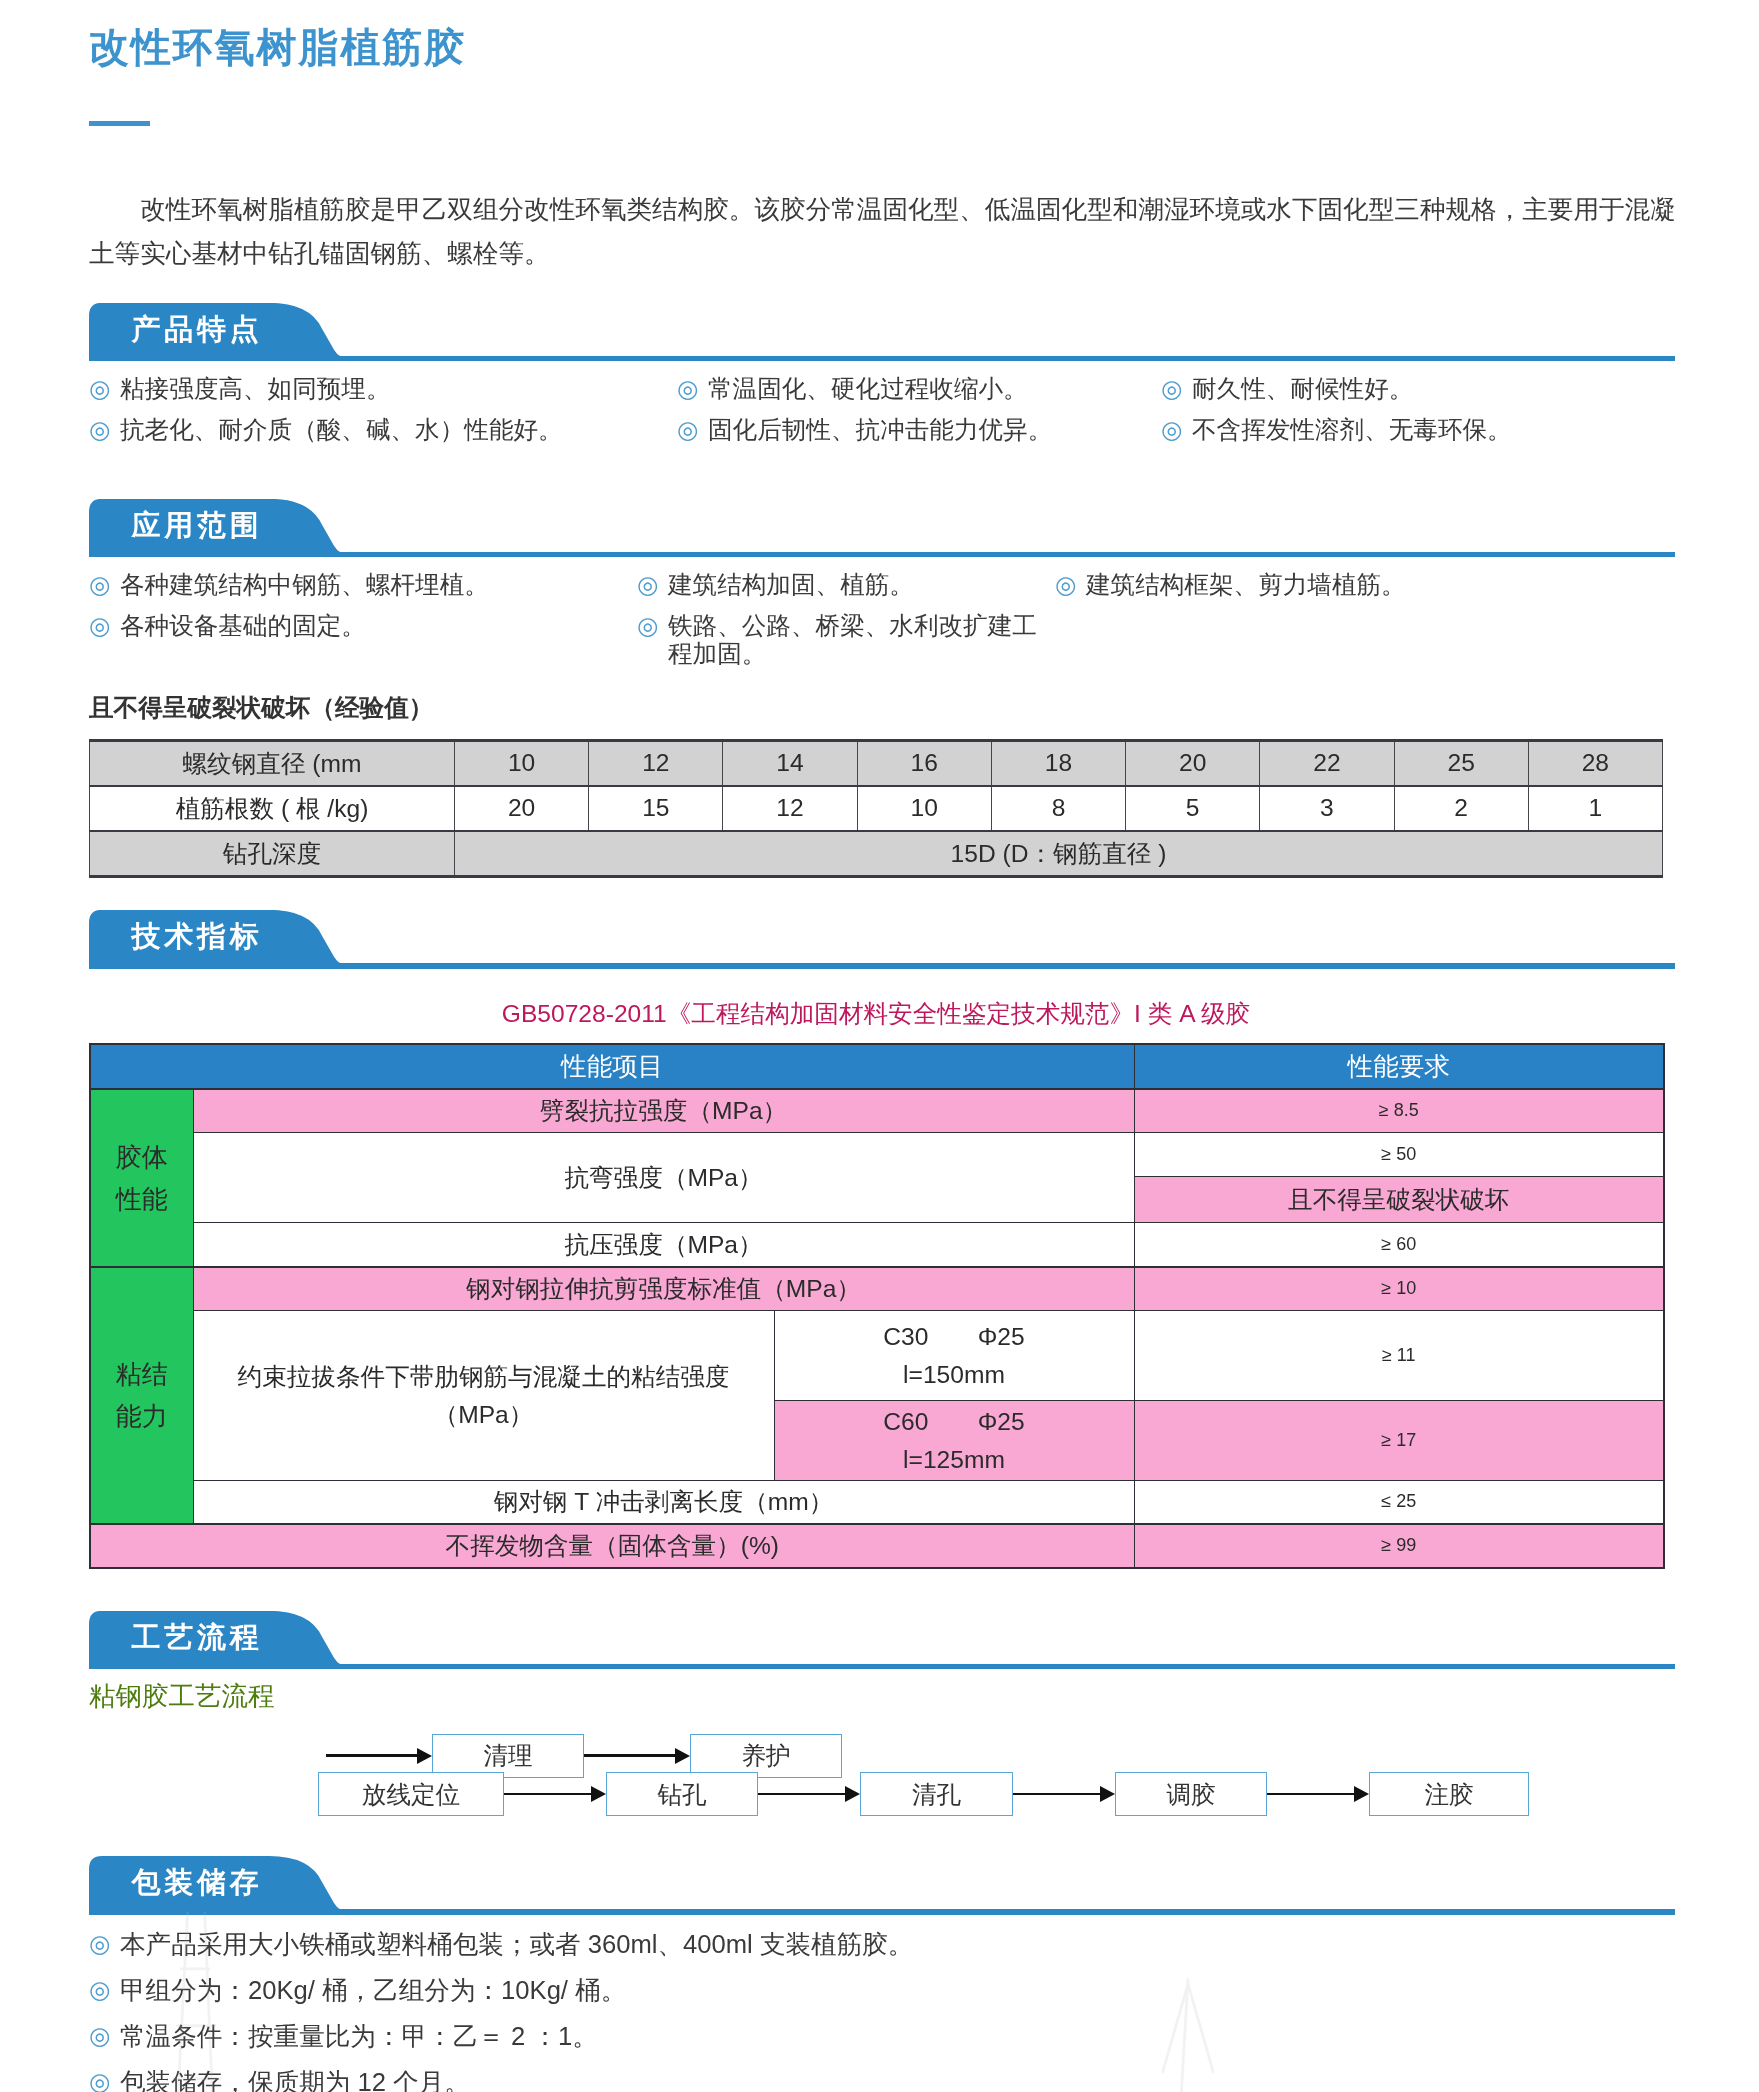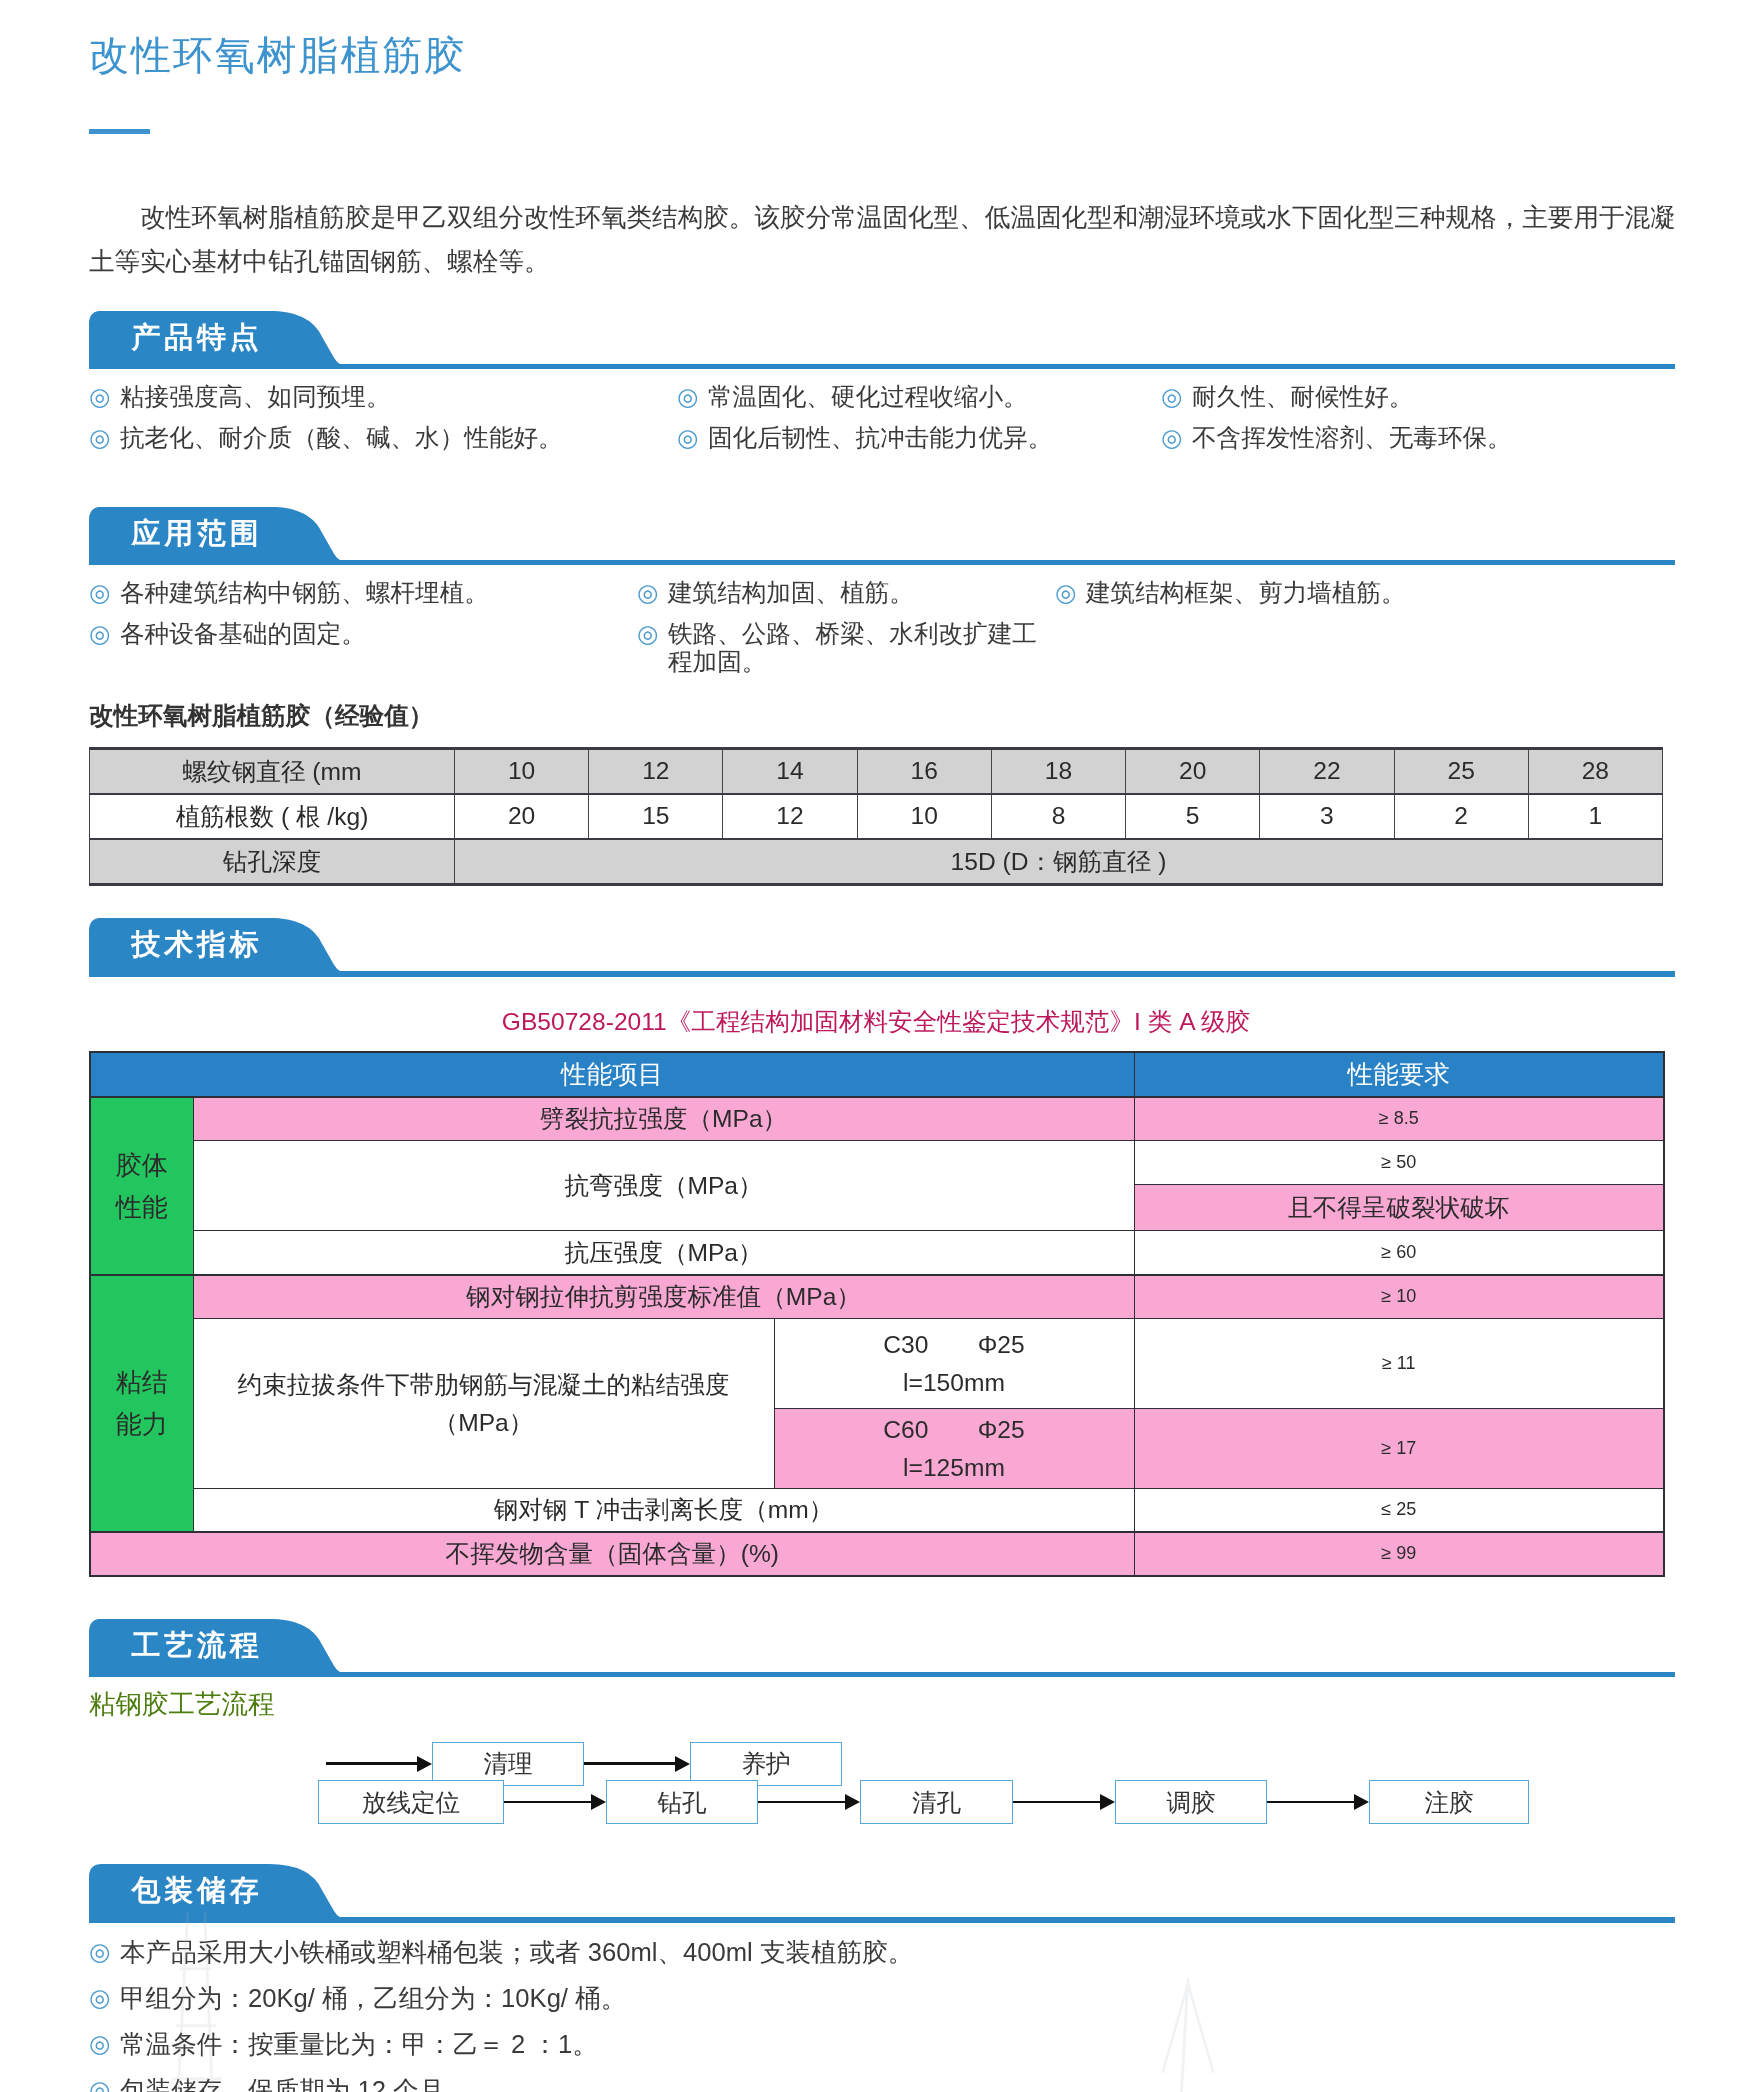--- a/index.html
+++ b/index.html
@@ -4,21 +4,21 @@
 <style>
   html,body { margin:0; padding:0; background:#ffffff; }
   .page {
     position:relative; width:1759px; height:2092px; background:#ffffff;
     font-family:"Liberation Sans","DejaVu Sans",sans-serif; color:#333;
     overflow:hidden;
   }
   .content { margin-left:89px; width:1586px; }
 
   
-  .doc-title { padding-top:33px; font-size:40px; line-height:45px; font-weight:normal; color:#3d93cd; letter-spacing:1.9px; }
+  .doc-title { padding-top:25px; font-size:40px; line-height:45px; font-weight:bold; color:#3d93cd; letter-spacing:1.9px; }
   .title-dash { margin-top:51px; width:61px; height:4.7px; background:#3d93cd; }
   .intro { margin-top:61px; width:1599px; font-size:25.6px; line-height:44px; color:#3a3a3a; text-indent:2em; }
 
   
   .sec-head { position:relative; }
   .sec-tab {
     width:256px; height:53px; background:#2b86c6;
     clip-path: path('M0 56 L0 13 Q0 0 13 0 L180 0 Q221 0 233 26 L245 47 Q250 56 262 56 Z');
   }
   .sec-tab span { display:block; width:216px; text-align:center; line-height:53px; color:#fff; font-size:29px; font-weight:bold; letter-spacing:3.8px; }
@@ -142,21 +142,21 @@
       <div class="bullet-item">
           <span class="bullet-mark">◎</span>
           <span>各种设备基础的固定。</span>
         </div>
       <div class="bullet-item">
           <span class="bullet-mark">◎</span>
           <span>铁路、公路、桥梁、水利改扩建工程加固。</span>
         </div>
     </div>
 
-    <div class="table-note">改性环氧树脂植筋胶（经验值）</div>
+    <div class="table-note">且不得呈破裂状破坏（经验值）</div>
 
     <table class="rebar">
       <colgroup>
           <col style="width:365px">
           <col>
           <col>
           <col>
           <col>
           <col>
           <col>

